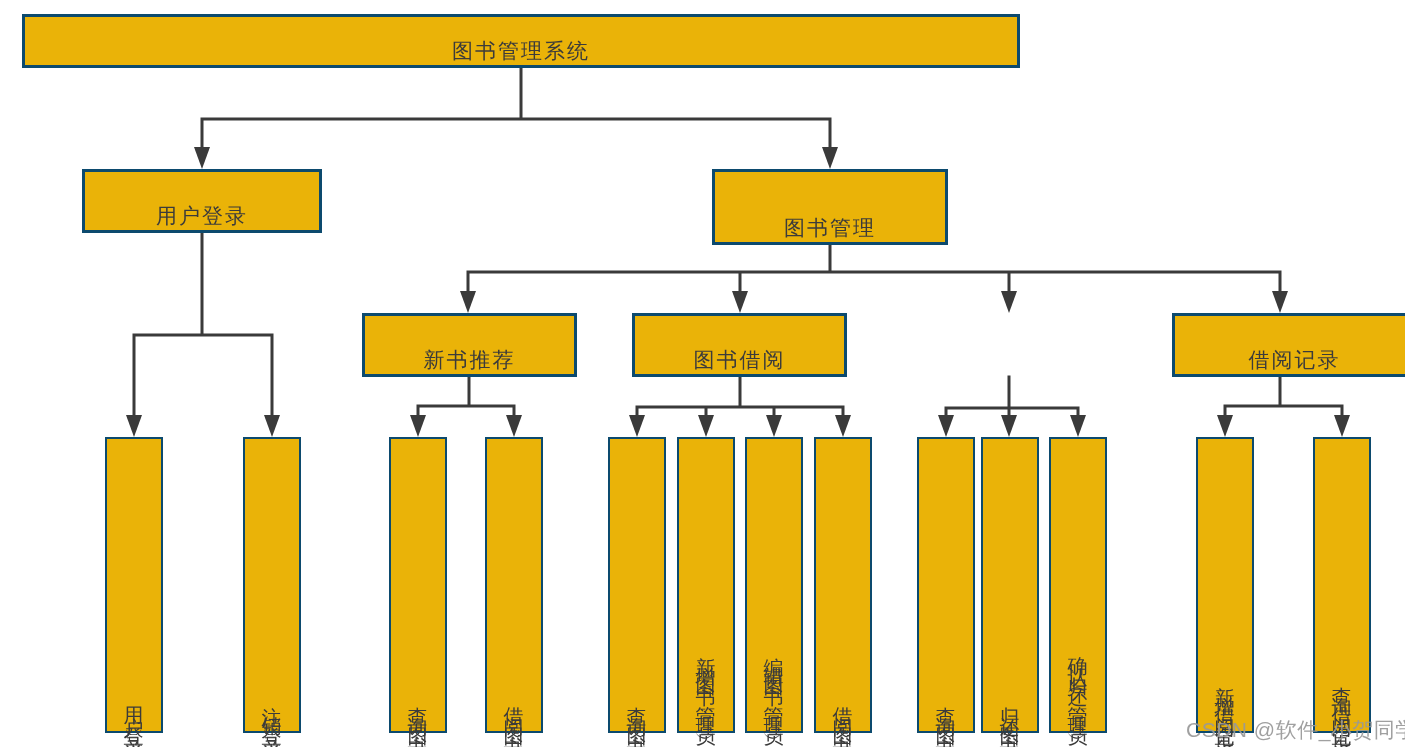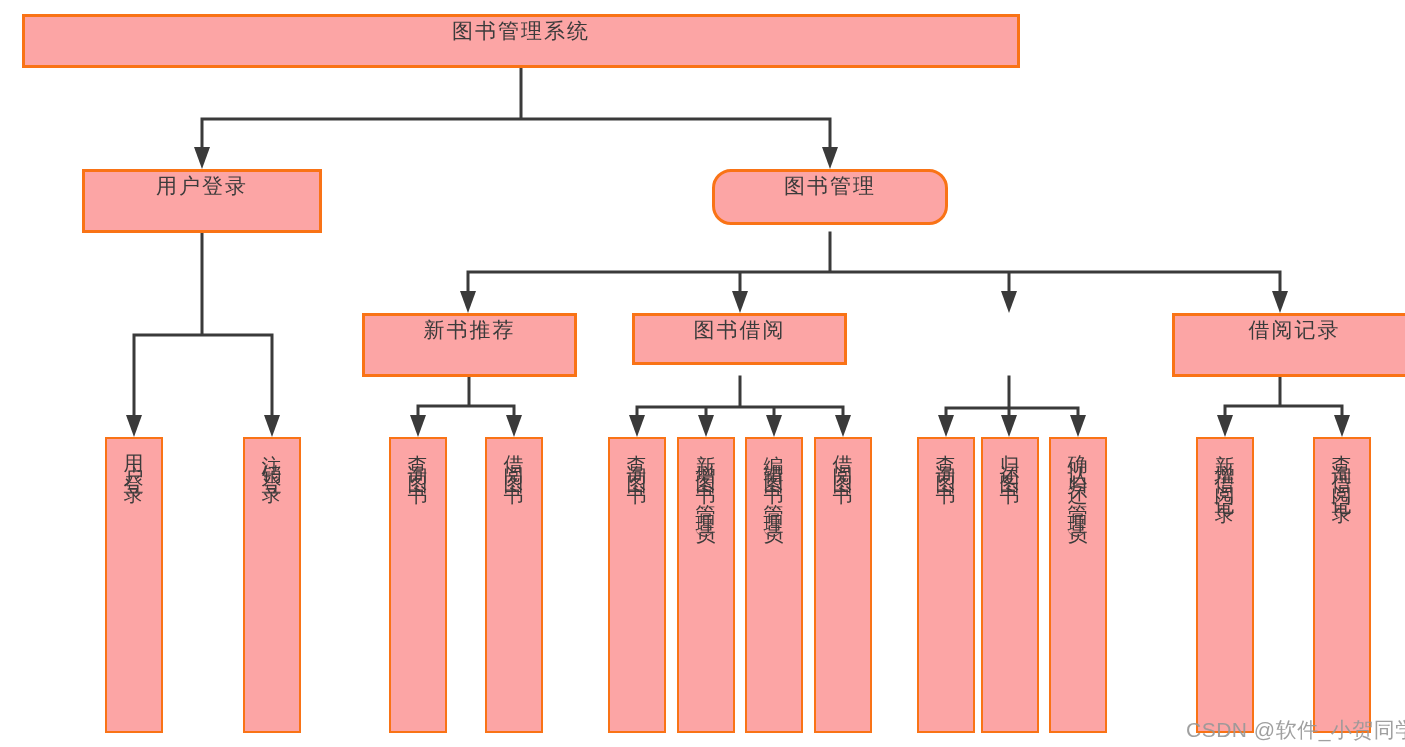--- a/index.html
+++ b/index.html
@@ -19,24 +19,24 @@
     position: absolute;
     left: 0;
     top: 0;
     width: 1405px;
     height: 747px;
     pointer-events: none;
   }
   .node {
     position: absolute;
     box-sizing: border-box;
-    border: 3px solid #f97316;
-    background: #fca5a5;
+    border: 3px solid #0c4a6e;
+    background: #eab308;
     display: flex;
-    align-items: flex-start;
+    align-items: flex-end;
     justify-content: center;
     color: #3b3b3b;
   }
   .node.h {
     font-size: 21px;
     letter-spacing: 2px;
     white-space: nowrap;
   }
   .node.leaf {
     border-width: 2.5px;
@@ -108,28 +108,28 @@
     </g>
   </svg>
 
   <div class="node h" style="left:22px; top:14px; width:998px; height:54px;">
     <span>图书管理系统</span>
   </div>
 
   <div class="node h" style="left:82px; top:169px; width:240px; height:64px;">
     <span>用户登录</span>
   </div>
-  <div class="node h" style="left:712px; top:169px; width:236px; height:56px;border-radius:19px;">
+  <div class="node h" style="left:712px; top:169px; width:236px; height:76px;">
     <span>图书管理</span>
   </div>
 
   <div class="node h" style="left:362px; top:313px; width:215px; height:64px;">
     <span>新书推荐</span>
   </div>
-  <div class="node h" style="left:632px; top:313px; width:215px; height:52px;">
+  <div class="node h" style="left:632px; top:313px; width:215px; height:64px;">
     <span>图书借阅</span>
   </div>
   <div class="node h" style="left:1172px; top:313px; width:245px; height:64px;">
     <span>借阅记录</span>
   </div>
 
   <div class="node leaf" style="left:105px;">
     <span class="vtext">用户登录</span>
   </div>
   <div class="node leaf" style="left:243px;">

